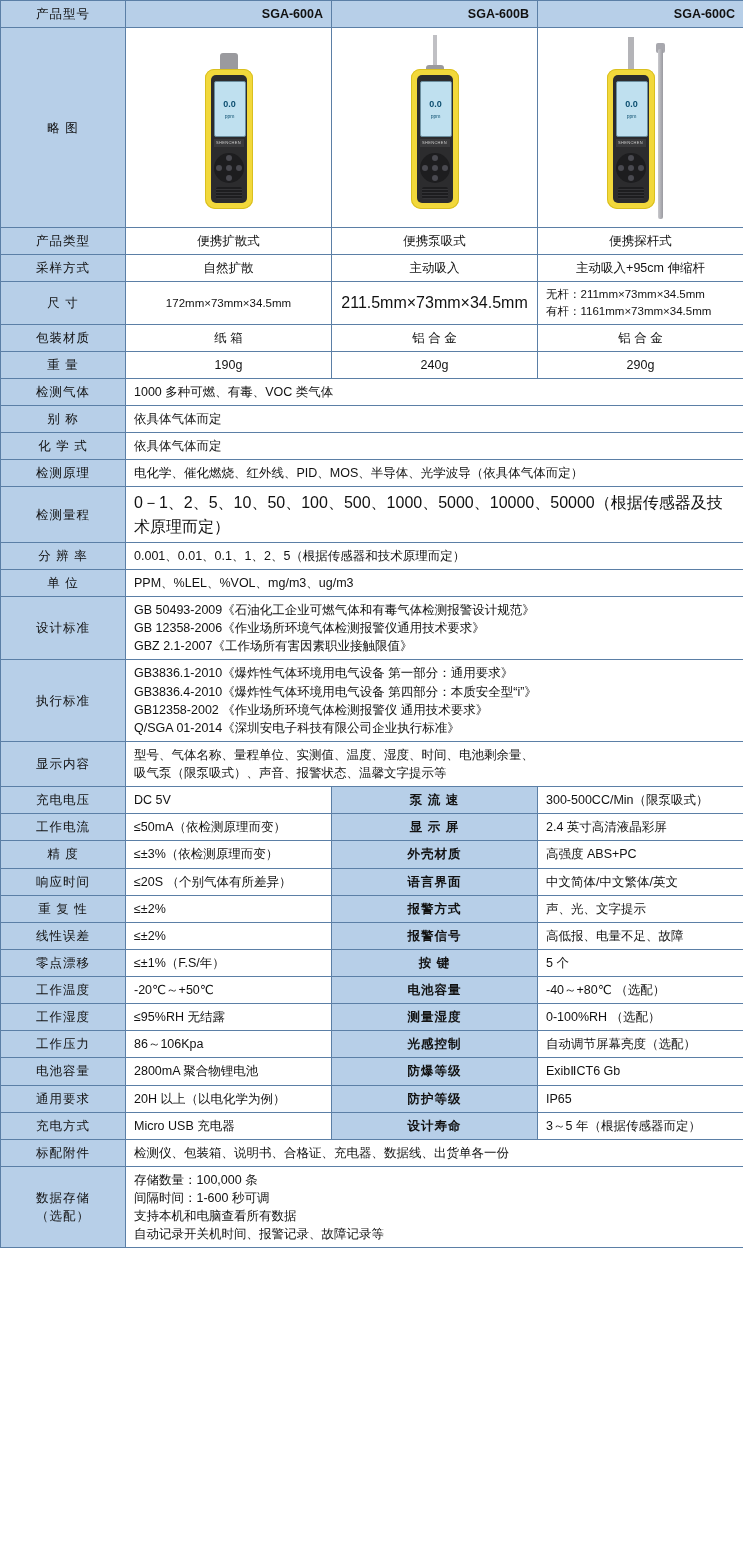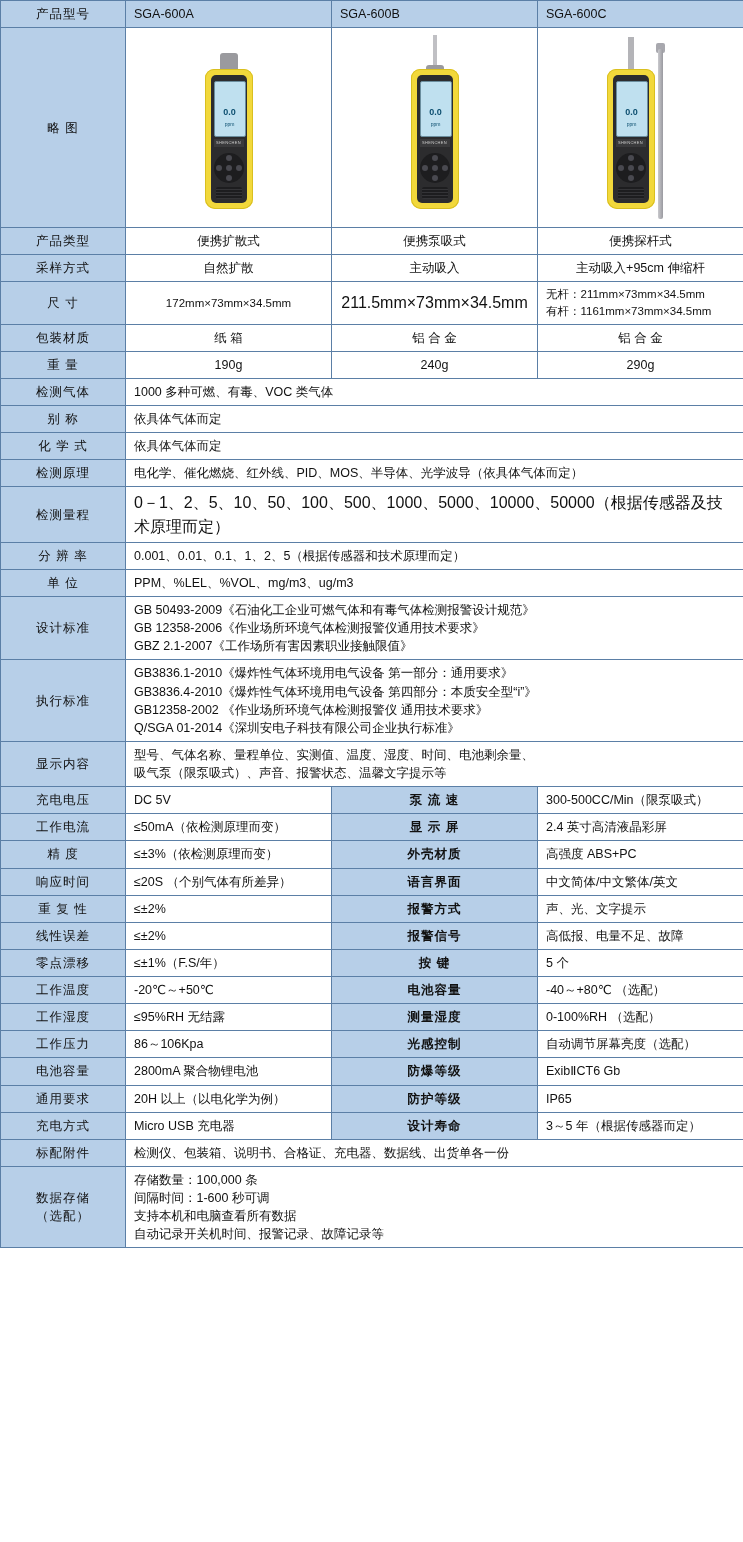--- a/index.html
+++ b/index.html
@@ -27,41 +27,41 @@
   td.lbl2{
     background:#b7cfe8;
     text-align:center;
     font-weight:bold;
     color:#17305a;
     letter-spacing:1px;
     font-size:13px;
   }
   td.val{background:#ffffff;text-align:left;}
   td.ctr{background:#ffffff;text-align:center;}
-  td.hdr{background:#b7cfe8;text-align:left;font-weight:normal;color:#17305a;font-size:13px;}
+  td.hdr{background:#b7cfe8;text-align:right;font-weight:bold;color:#17305a;font-size:13px;}
   .multi{display:block;}
   .multi span{display:block;}
   .imgcell{background:#fff;padding:6px 0;text-align:center;height:200px;}
   
   .device{display:inline-block;position:relative;width:70px;height:185px;vertical-align:bottom;}
   .dev-body{
     position:absolute;left:11px;top:34px;width:48px;height:140px;
     background:#f2d83b;border-radius:9px 9px 10px 10px;
     box-shadow:inset 0 0 0 1px #d9bf20;
   }
   .dev-face{
     position:absolute;left:17px;top:40px;width:36px;height:128px;
     background:#2c2c2e;border-radius:5px;
   }
   .dev-screen{
     position:absolute;left:20px;top:46px;width:30px;height:54px;
     background:#bfe0ef;border:1px solid #6b8e9e;border-radius:2px;
     color:#12506b;font-size:7px;text-align:center;
   }
-  .dev-screen .rd{font-size:9px;color:#0d4f70;margin-top:24px;font-weight:bold;}
+  .dev-screen .rd{font-size:9px;color:#0d4f70;margin-top:16px;font-weight:bold;}
   .dev-screen .tp{font-size:5px;color:#0d4f70;margin-top:2px;}
   .dev-brand{
     position:absolute;left:20px;top:104px;width:30px;height:8px;
     background:#3a3a3c;color:#c9c9c9;font-size:4px;text-align:center;line-height:8px;letter-spacing:.3px;
   }
   .dev-keys{
     position:absolute;left:20px;top:118px;width:30px;height:30px;
     background:#1d1d1f;border-radius:50%;
   }
   .dev-key{position:absolute;width:6px;height:6px;background:#494950;border-radius:50%;}

